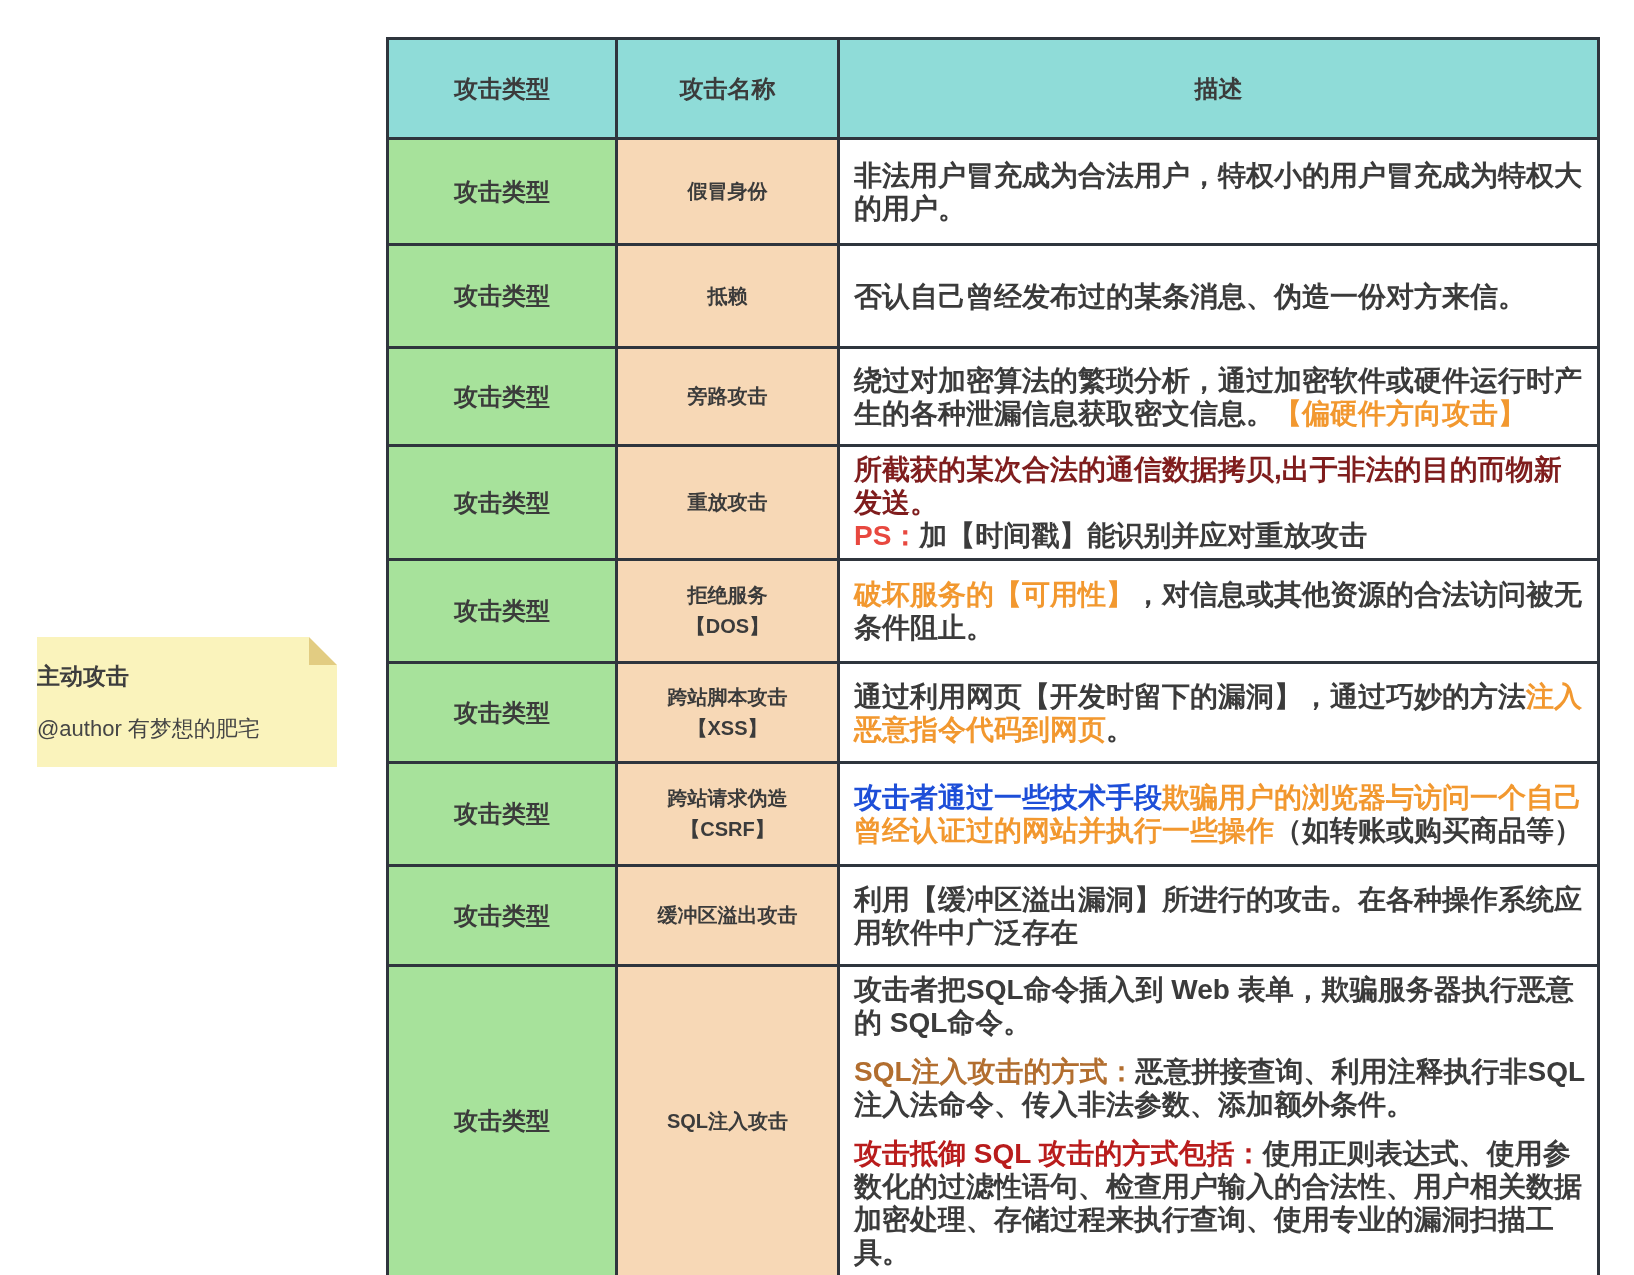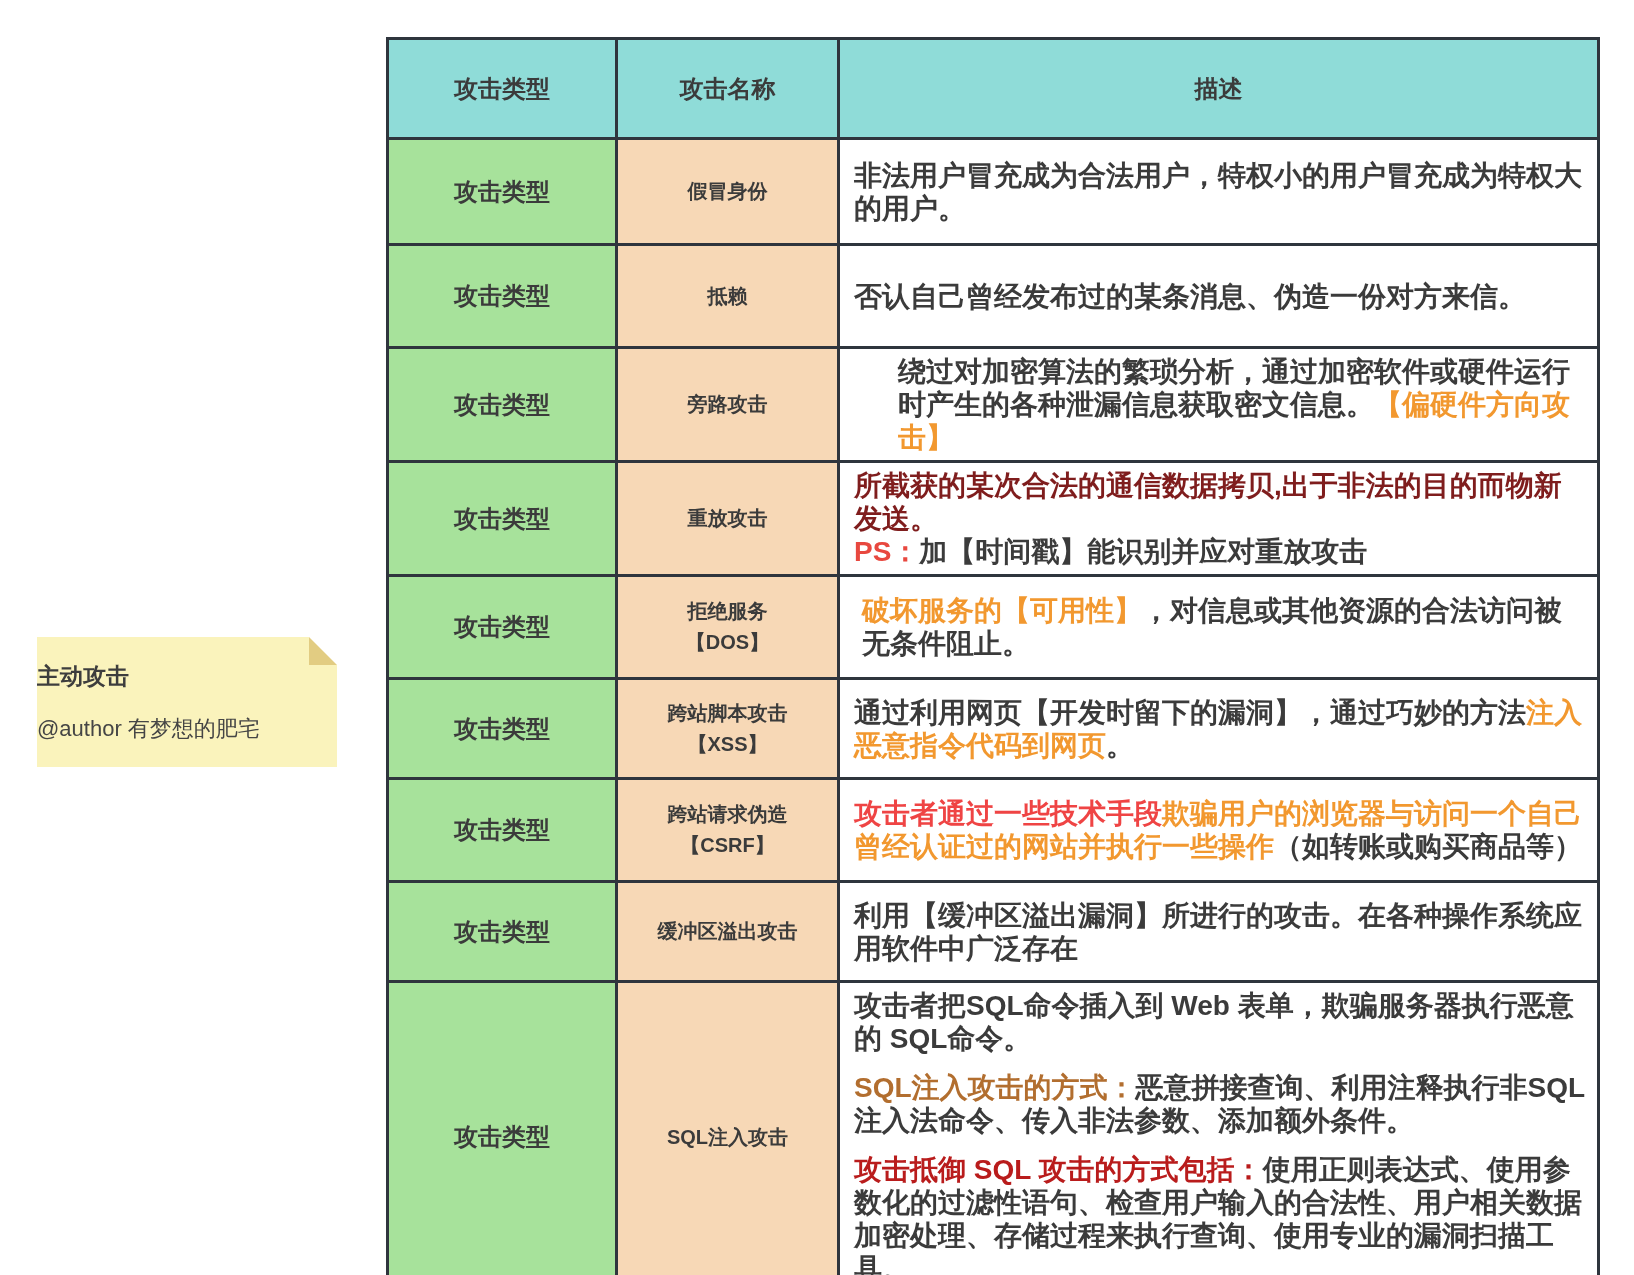--- a/index.html
+++ b/index.html
@@ -131,53 +131,53 @@
           <td class="type-cell">攻击类型</td>
           <td class="name-cell">抵赖</td>
           <td class="desc-cell">
             <div class="para" style="white-space: pre-wrap;"><span style="color: rgb(59, 59, 59);">否认自己曾经发布过的某条消息、伪造一份对方来信。</span></div>
           </td>
         </tr>
         <tr style="height: 98px;">
           <td class="type-cell">攻击类型</td>
           <td class="name-cell">旁路攻击</td>
           <td class="desc-cell">
-            <div class="para" style="white-space: pre-wrap; margin-left: 44px;"><span style="color: rgb(59, 59, 59);">绕过对加密算法的繁琐分析，通过加密软件或硬件运行时产生的各种泄漏信息获取密文信息。</span><span style="color: rgb(242, 152, 47);">【偏硬件方向攻击】</span></div>
+            <div class="para" style="white-space: pre-wrap;"><span style="color: rgb(59, 59, 59);">绕过对加密算法的繁琐分析，通过加密软件或硬件运行时产生的各种泄漏信息获取密文信息。</span><span style="color: rgb(242, 152, 47);">【偏硬件方向攻击】</span></div>
           </td>
         </tr>
         <tr style="height: 104px;">
           <td class="type-cell">攻击类型</td>
           <td class="name-cell">重放攻击</td>
           <td class="desc-cell">
             <div class="para" style="white-space: pre-wrap;"><span style="color: #7f1d1d;">所截获的某次合法的通信数据拷贝,出于非法的目的而物新发送。
 </span><span style="color: rgb(232, 72, 63);">PS：</span><span style="color: rgb(59, 59, 59);">加【时间戳】能识别并应对重放攻击</span></div>
           </td>
         </tr>
         <tr style="height: 103px;">
           <td class="type-cell">攻击类型</td>
           <td class="name-cell">拒绝服务
 【DOS】</td>
           <td class="desc-cell">
-            <div class="para" style="white-space: pre-wrap; margin-left: 8px;"><span style="color: rgb(242, 152, 47);">破坏服务的【可用性】</span><span style="color: rgb(59, 59, 59);">，对信息或其他资源的合法访问被无条件阻止。</span></div>
+            <div class="para" style="white-space: pre-wrap;"><span style="color: rgb(242, 152, 47);">破坏服务的【可用性】</span><span style="color: rgb(59, 59, 59);">，对信息或其他资源的合法访问被无条件阻止。</span></div>
           </td>
         </tr>
         <tr style="height: 100px;">
           <td class="type-cell">攻击类型</td>
           <td class="name-cell">跨站脚本攻击
 【XSS】</td>
           <td class="desc-cell">
             <div class="para" style="white-space: pre-wrap;"><span style="color: rgb(59, 59, 59);">通过利用网页【开发时留下的漏洞】，通过巧妙的方法</span><span style="color: rgb(242, 152, 47);">注入恶意指令代码到网页</span><span style="color: rgb(59, 59, 59);">。</span></div>
           </td>
         </tr>
         <tr style="height: 103px;">
           <td class="type-cell">攻击类型</td>
           <td class="name-cell">跨站请求伪造
 【CSRF】</td>
           <td class="desc-cell">
-            <div class="para" style="white-space: pre-wrap;"><span style="color: #ef4444; text-align: center;">攻击者通过一些技术手段</span><span style="color: rgb(242, 152, 47);">欺骗用户的浏览器与访问一个自己曾经认证过的网站并执行一些操作</span><span style="color: rgb(59, 59, 59);">（如转账或购买商品等）</span></div>
+            <div class="para" style="white-space: pre-wrap;"><span style="color: #1d4ed8; text-align: center;">攻击者通过一些技术手段</span><span style="color: rgb(242, 152, 47);">欺骗用户的浏览器与访问一个自己曾经认证过的网站并执行一些操作</span><span style="color: rgb(59, 59, 59);">（如转账或购买商品等）</span></div>
           </td>
         </tr>
         <tr style="height: 100px;">
           <td class="type-cell">攻击类型</td>
           <td class="name-cell">缓冲区溢出攻击</td>
           <td class="desc-cell">
             <div class="para" style="white-space: pre-wrap;"><span style="color: rgb(59, 59, 59);">利用【缓冲区溢出漏洞】所进行的攻击。在各种操作系统应用软件中广泛存在</span></div>
           </td>
         </tr>
         <tr style="height: 282px;">

